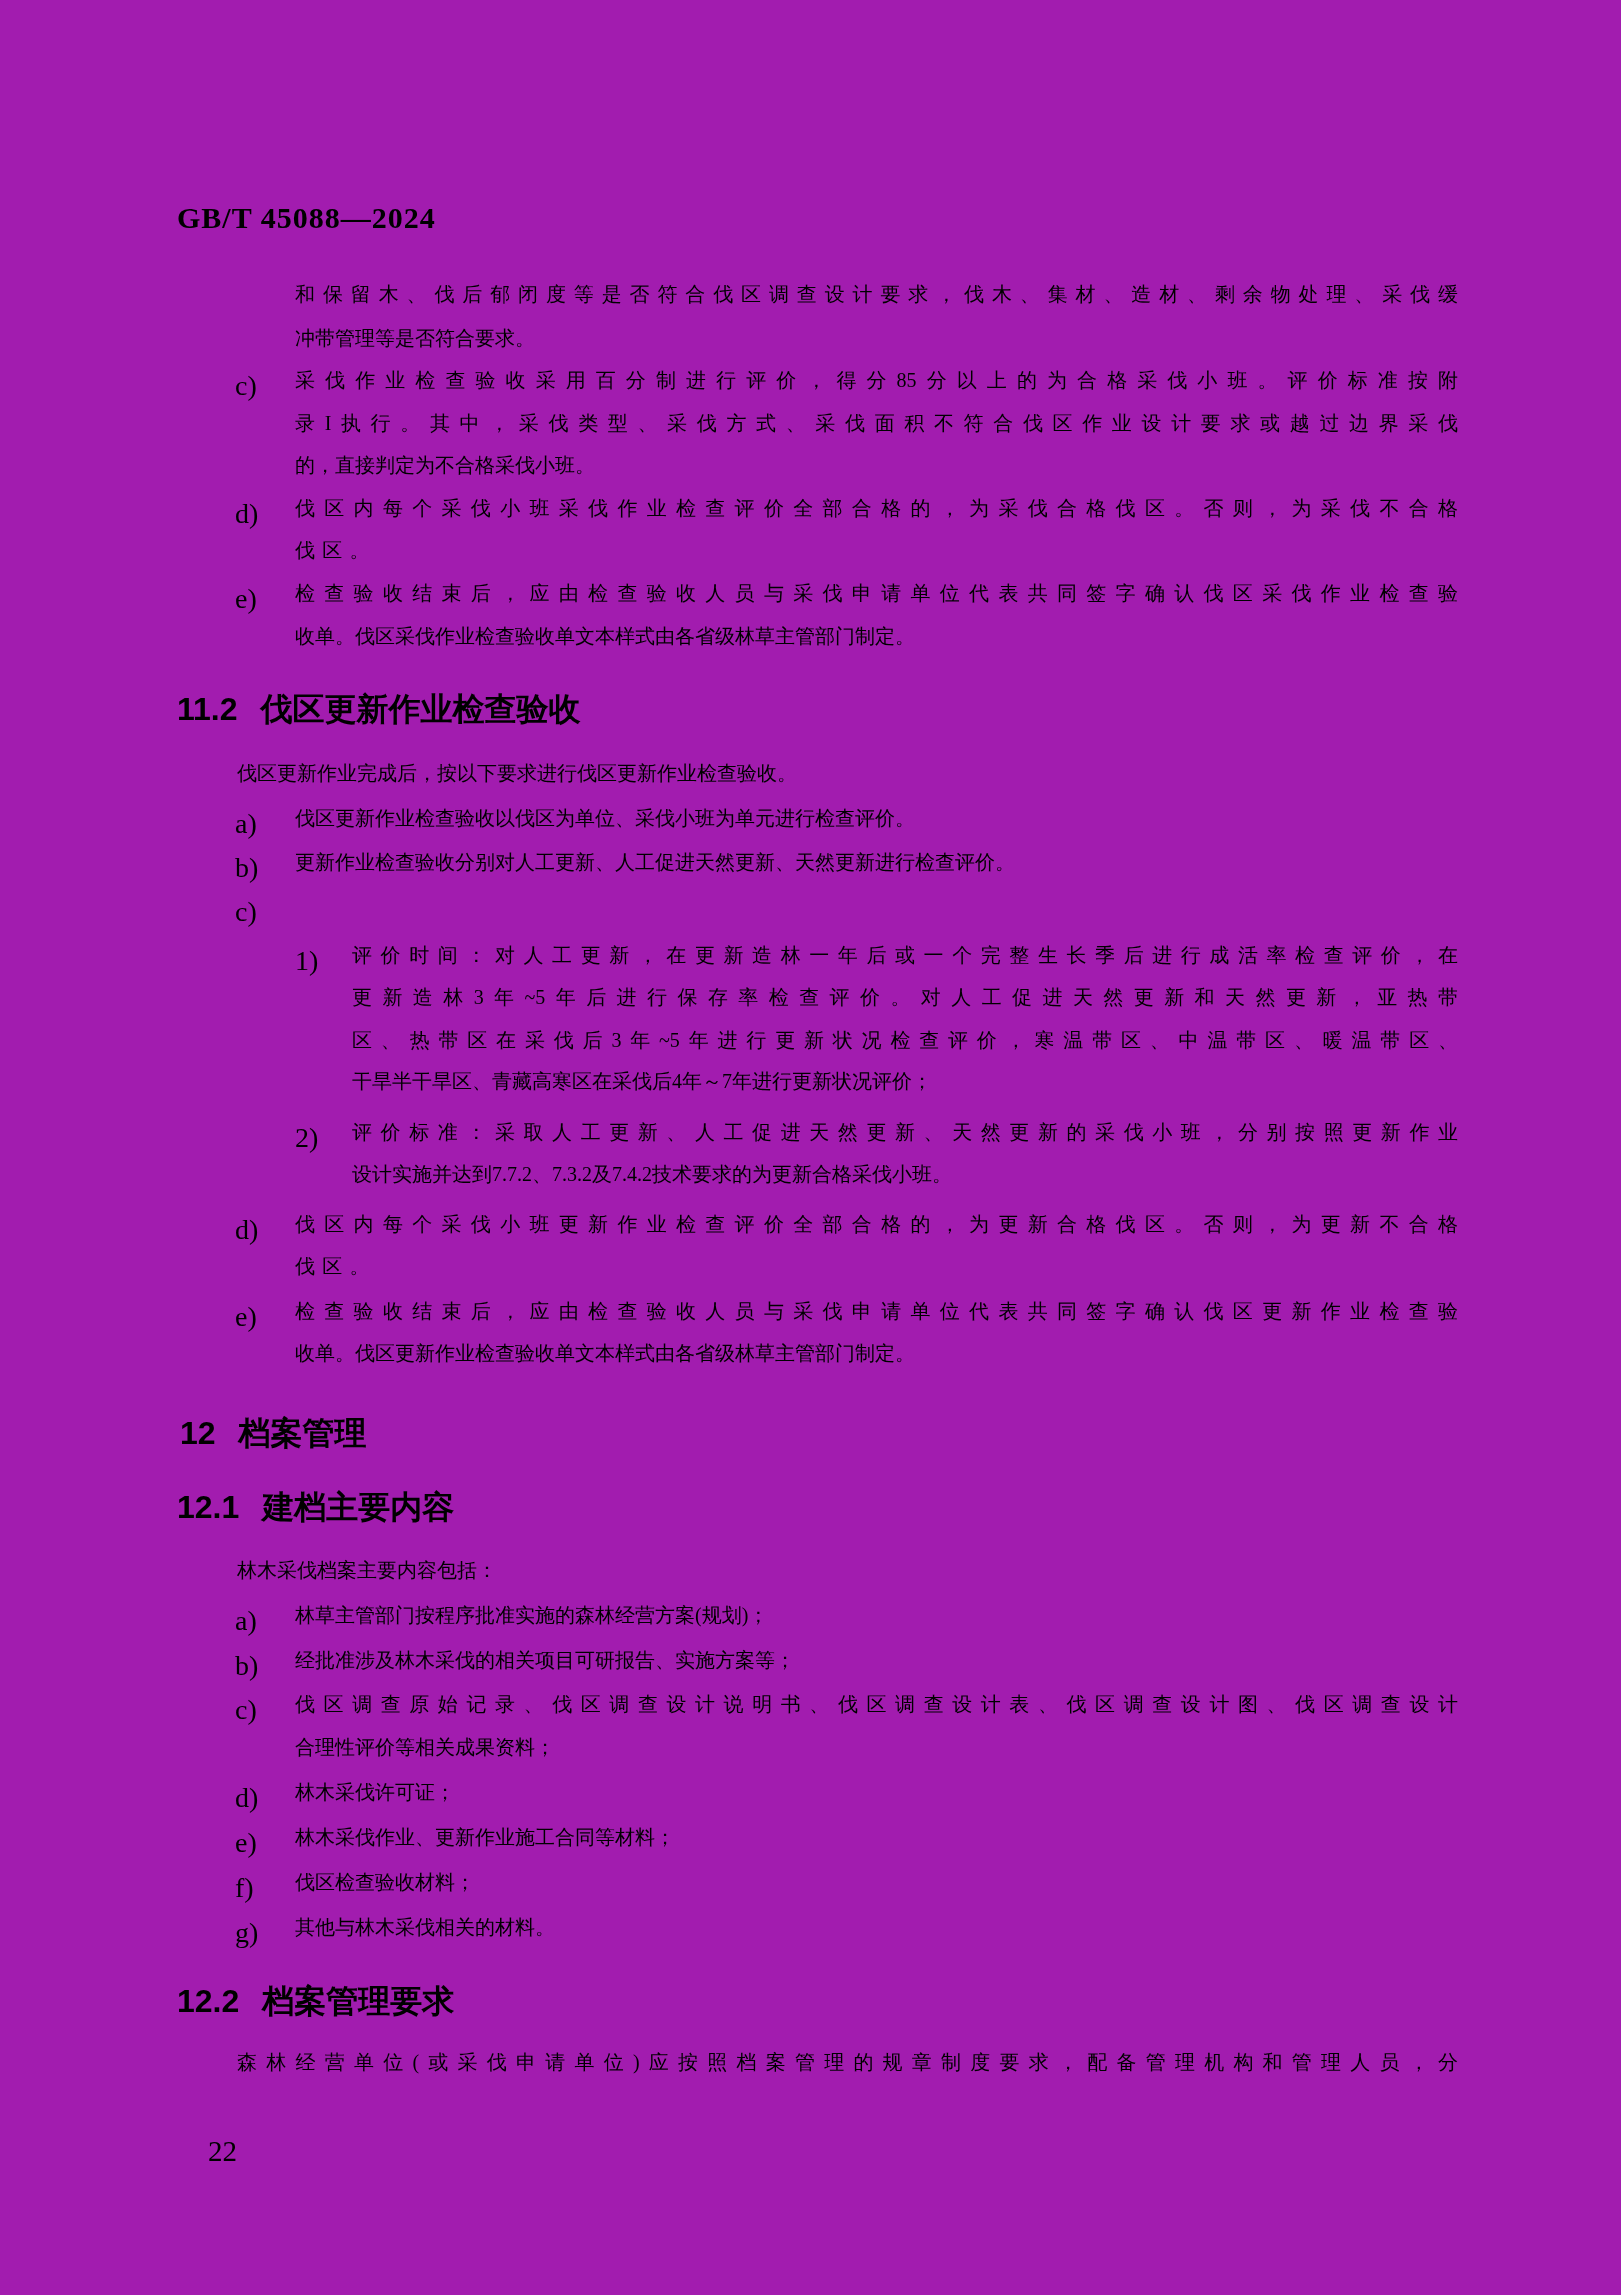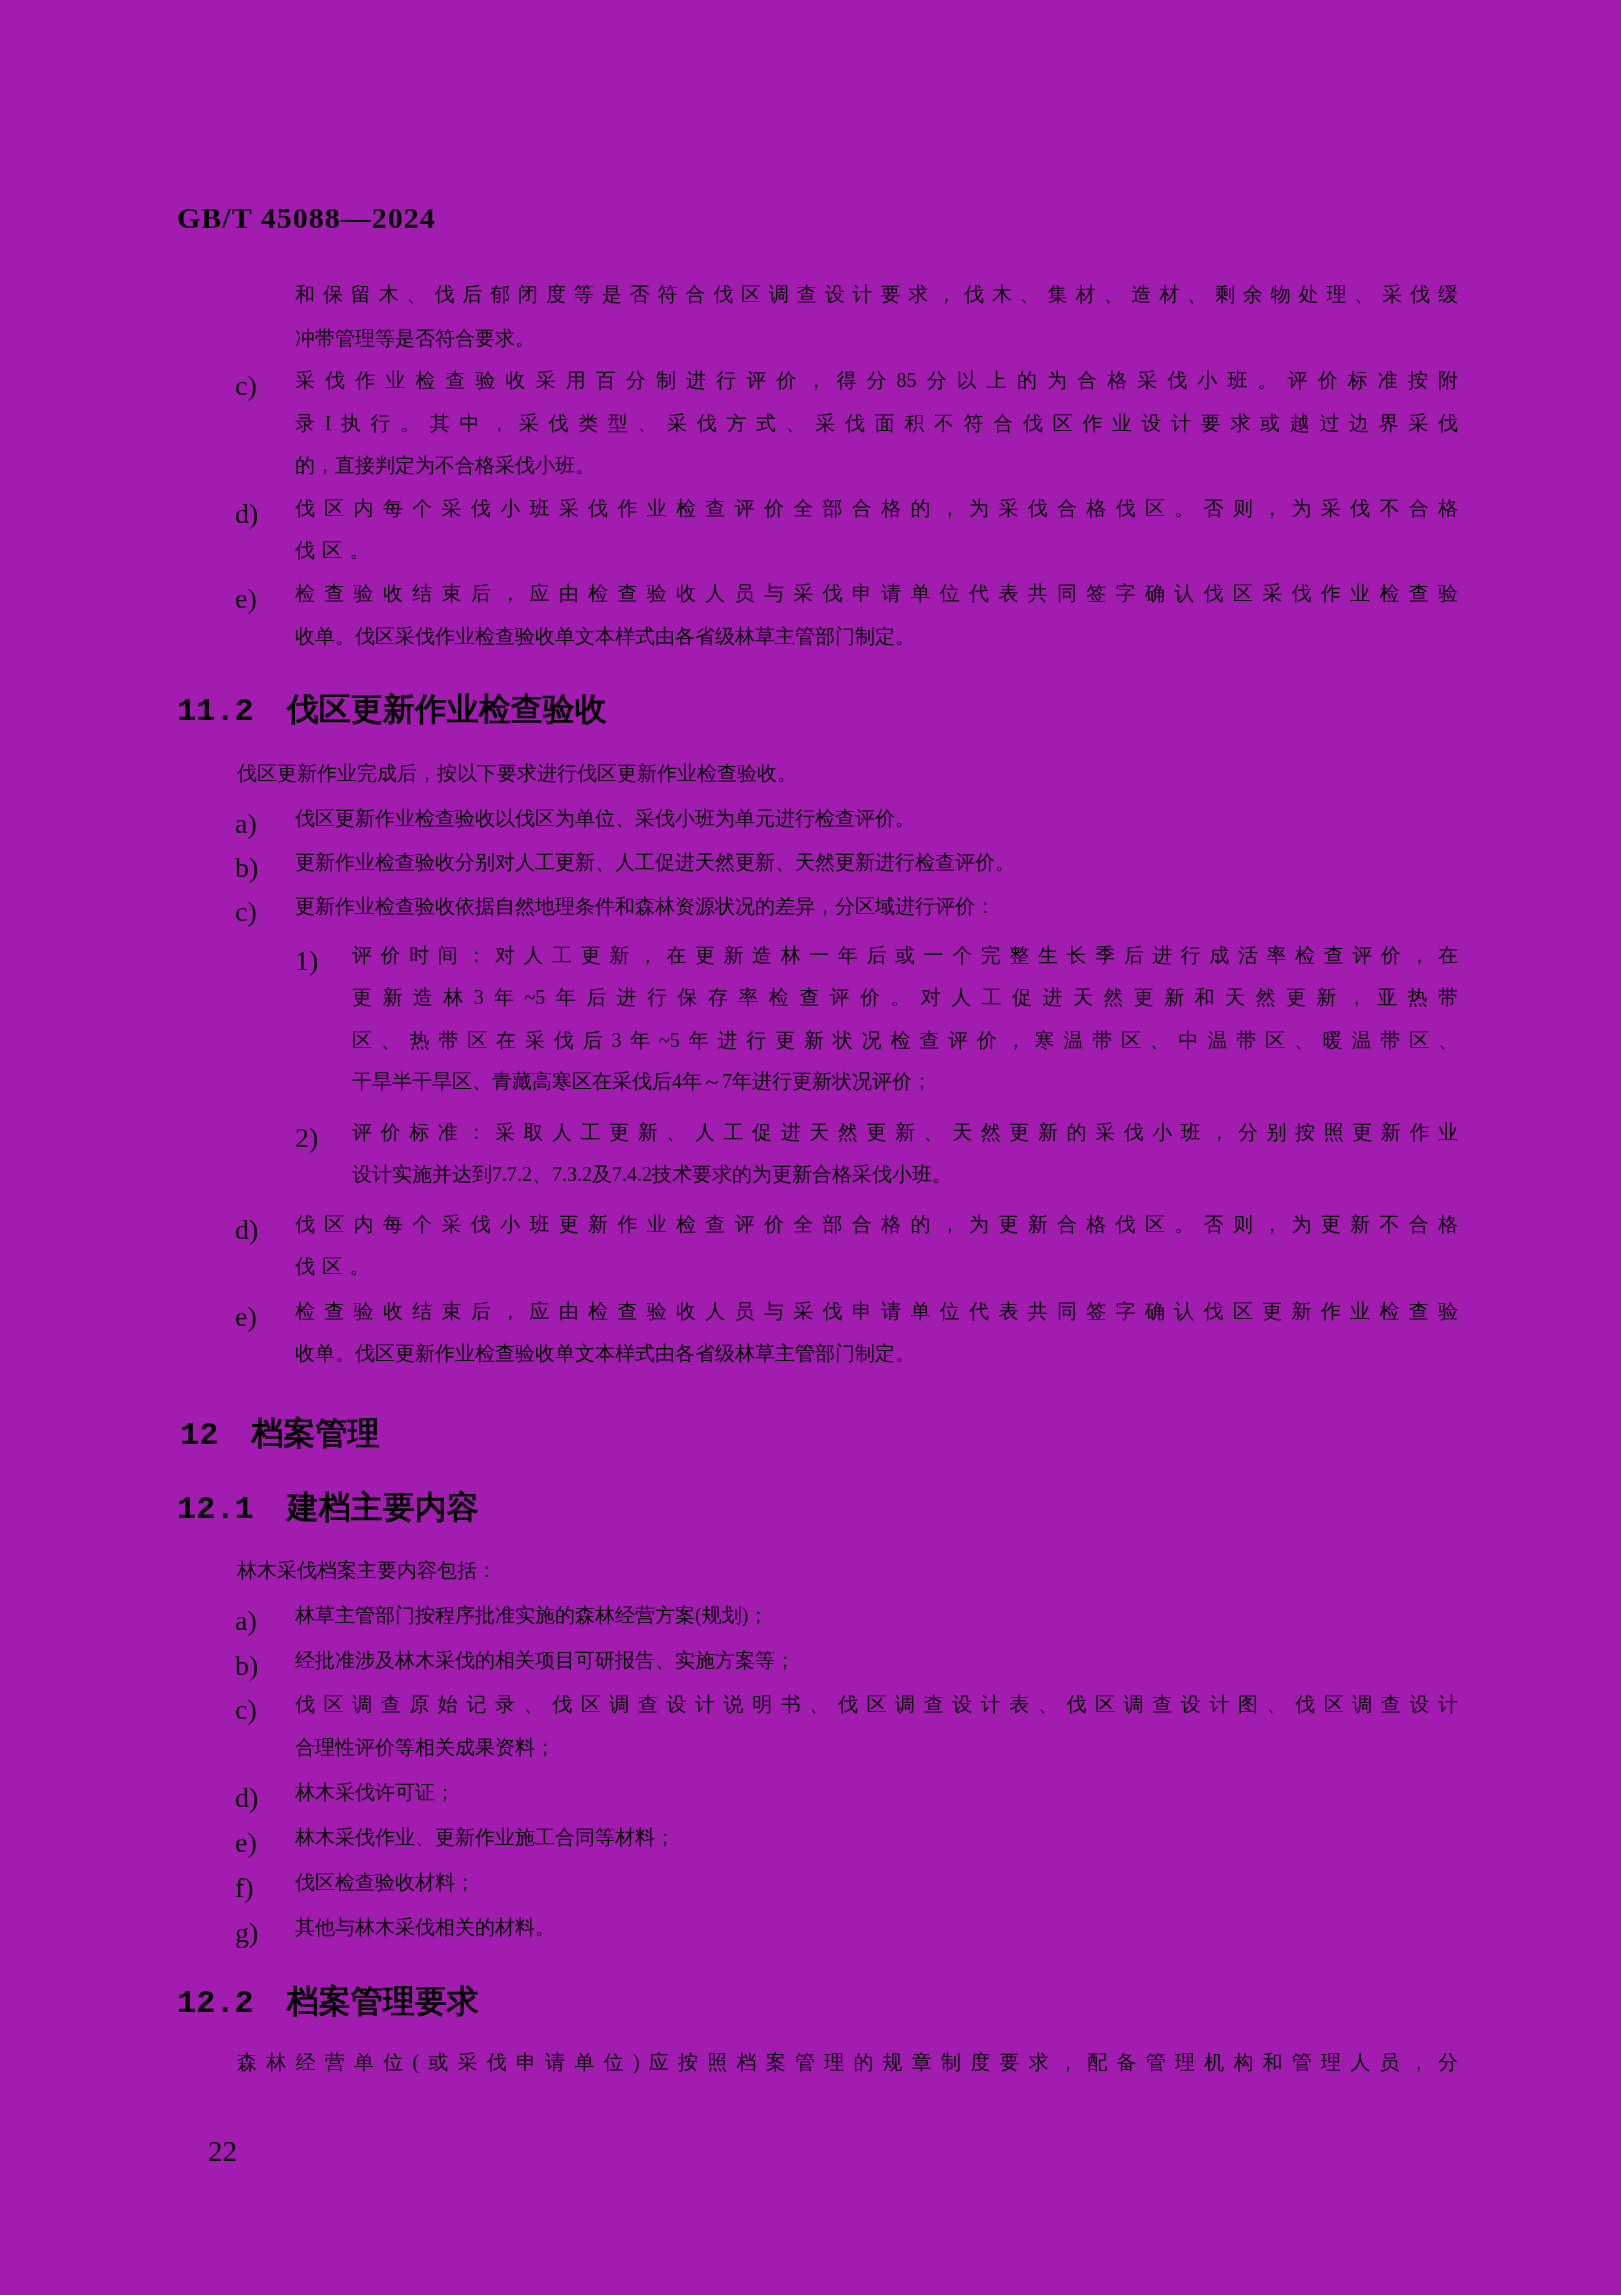--- a/index.html
+++ b/index.html
@@ -40,23 +40,23 @@
     line-height:1.25;
     white-space:nowrap;
   }
   .heading{
     position:absolute;
     font-size:32px;
     line-height:1.2;
     white-space:nowrap;
   }
   .hnum{
-    font-family:Liberation Mono, monospace;
+    font-family:Liberation Sans, sans-serif;
     font-weight:bold;
-    margin-right:33px;
+    margin-right:23px;
   }
   .htitle{
     font-family:"Liberation Sans", sans-serif;
     font-weight:bold;
   }
   .pagenum{
     position:absolute;
     font-size:29px;
     font-family:"Liberation Serif", serif;
   }
@@ -90,21 +90,20 @@
 
   <div class="line" style="left:237px;top:761px">伐区更新作业完成后，按以下要求进行伐区更新作业检查验收。</div>
 
   <div class="label" style="left:235px;top:806px">a)</div>
   <div class="line" style="left:295px;top:806px">伐区更新作业检查验收以伐区为单位、采伐小班为单元进行检查评价。</div>
 
   <div class="label" style="left:235px;top:850px">b)</div>
   <div class="line" style="left:295px;top:850px">更新作业检查验收分别对人工更新、人工促进天然更新、天然更新进行检查评价。</div>
 
   <div class="label" style="left:235px;top:894px">c)</div>
-  <div class="line" style="left:295px;top:894px">更新作业检查验收依据自然地理条件和森林资源状况的差异，分区域进行评价：</div>
 
   <div class="label" style="left:295px;top:943px">1)</div>
   <div class="line j w-sub" style="left:352px;top:943px">评价时间：对人工更新，在更新造林一年后或一个完整生长季后进行成活率检查评价，在</div>
   <div class="line j w-sub" style="left:352px;top:985px">更新造林3年~5年后进行保存率检查评价。对人工促进天然更新和天然更新，亚热带</div>
   <div class="line j w-sub" style="left:352px;top:1028px">区、热带区在采伐后3年~5年进行更新状况检查评价，寒温带区、中温带区、暖温带区、</div>
   <div class="line" style="left:352px;top:1069px">干旱半干旱区、青藏高寒区在采伐后4年～7年进行更新状况评价；</div>
 
   <div class="label" style="left:295px;top:1120px">2)</div>
   <div class="line j w-sub" style="left:352px;top:1120px">评价标准：采取人工更新、人工促进天然更新、天然更新的采伐小班，分别按照更新作业</div>
   <div class="line" style="left:352px;top:1162px">设计实施并达到7.7.2、7.3.2及7.4.2技术要求的为更新合格采伐小班。</div>

